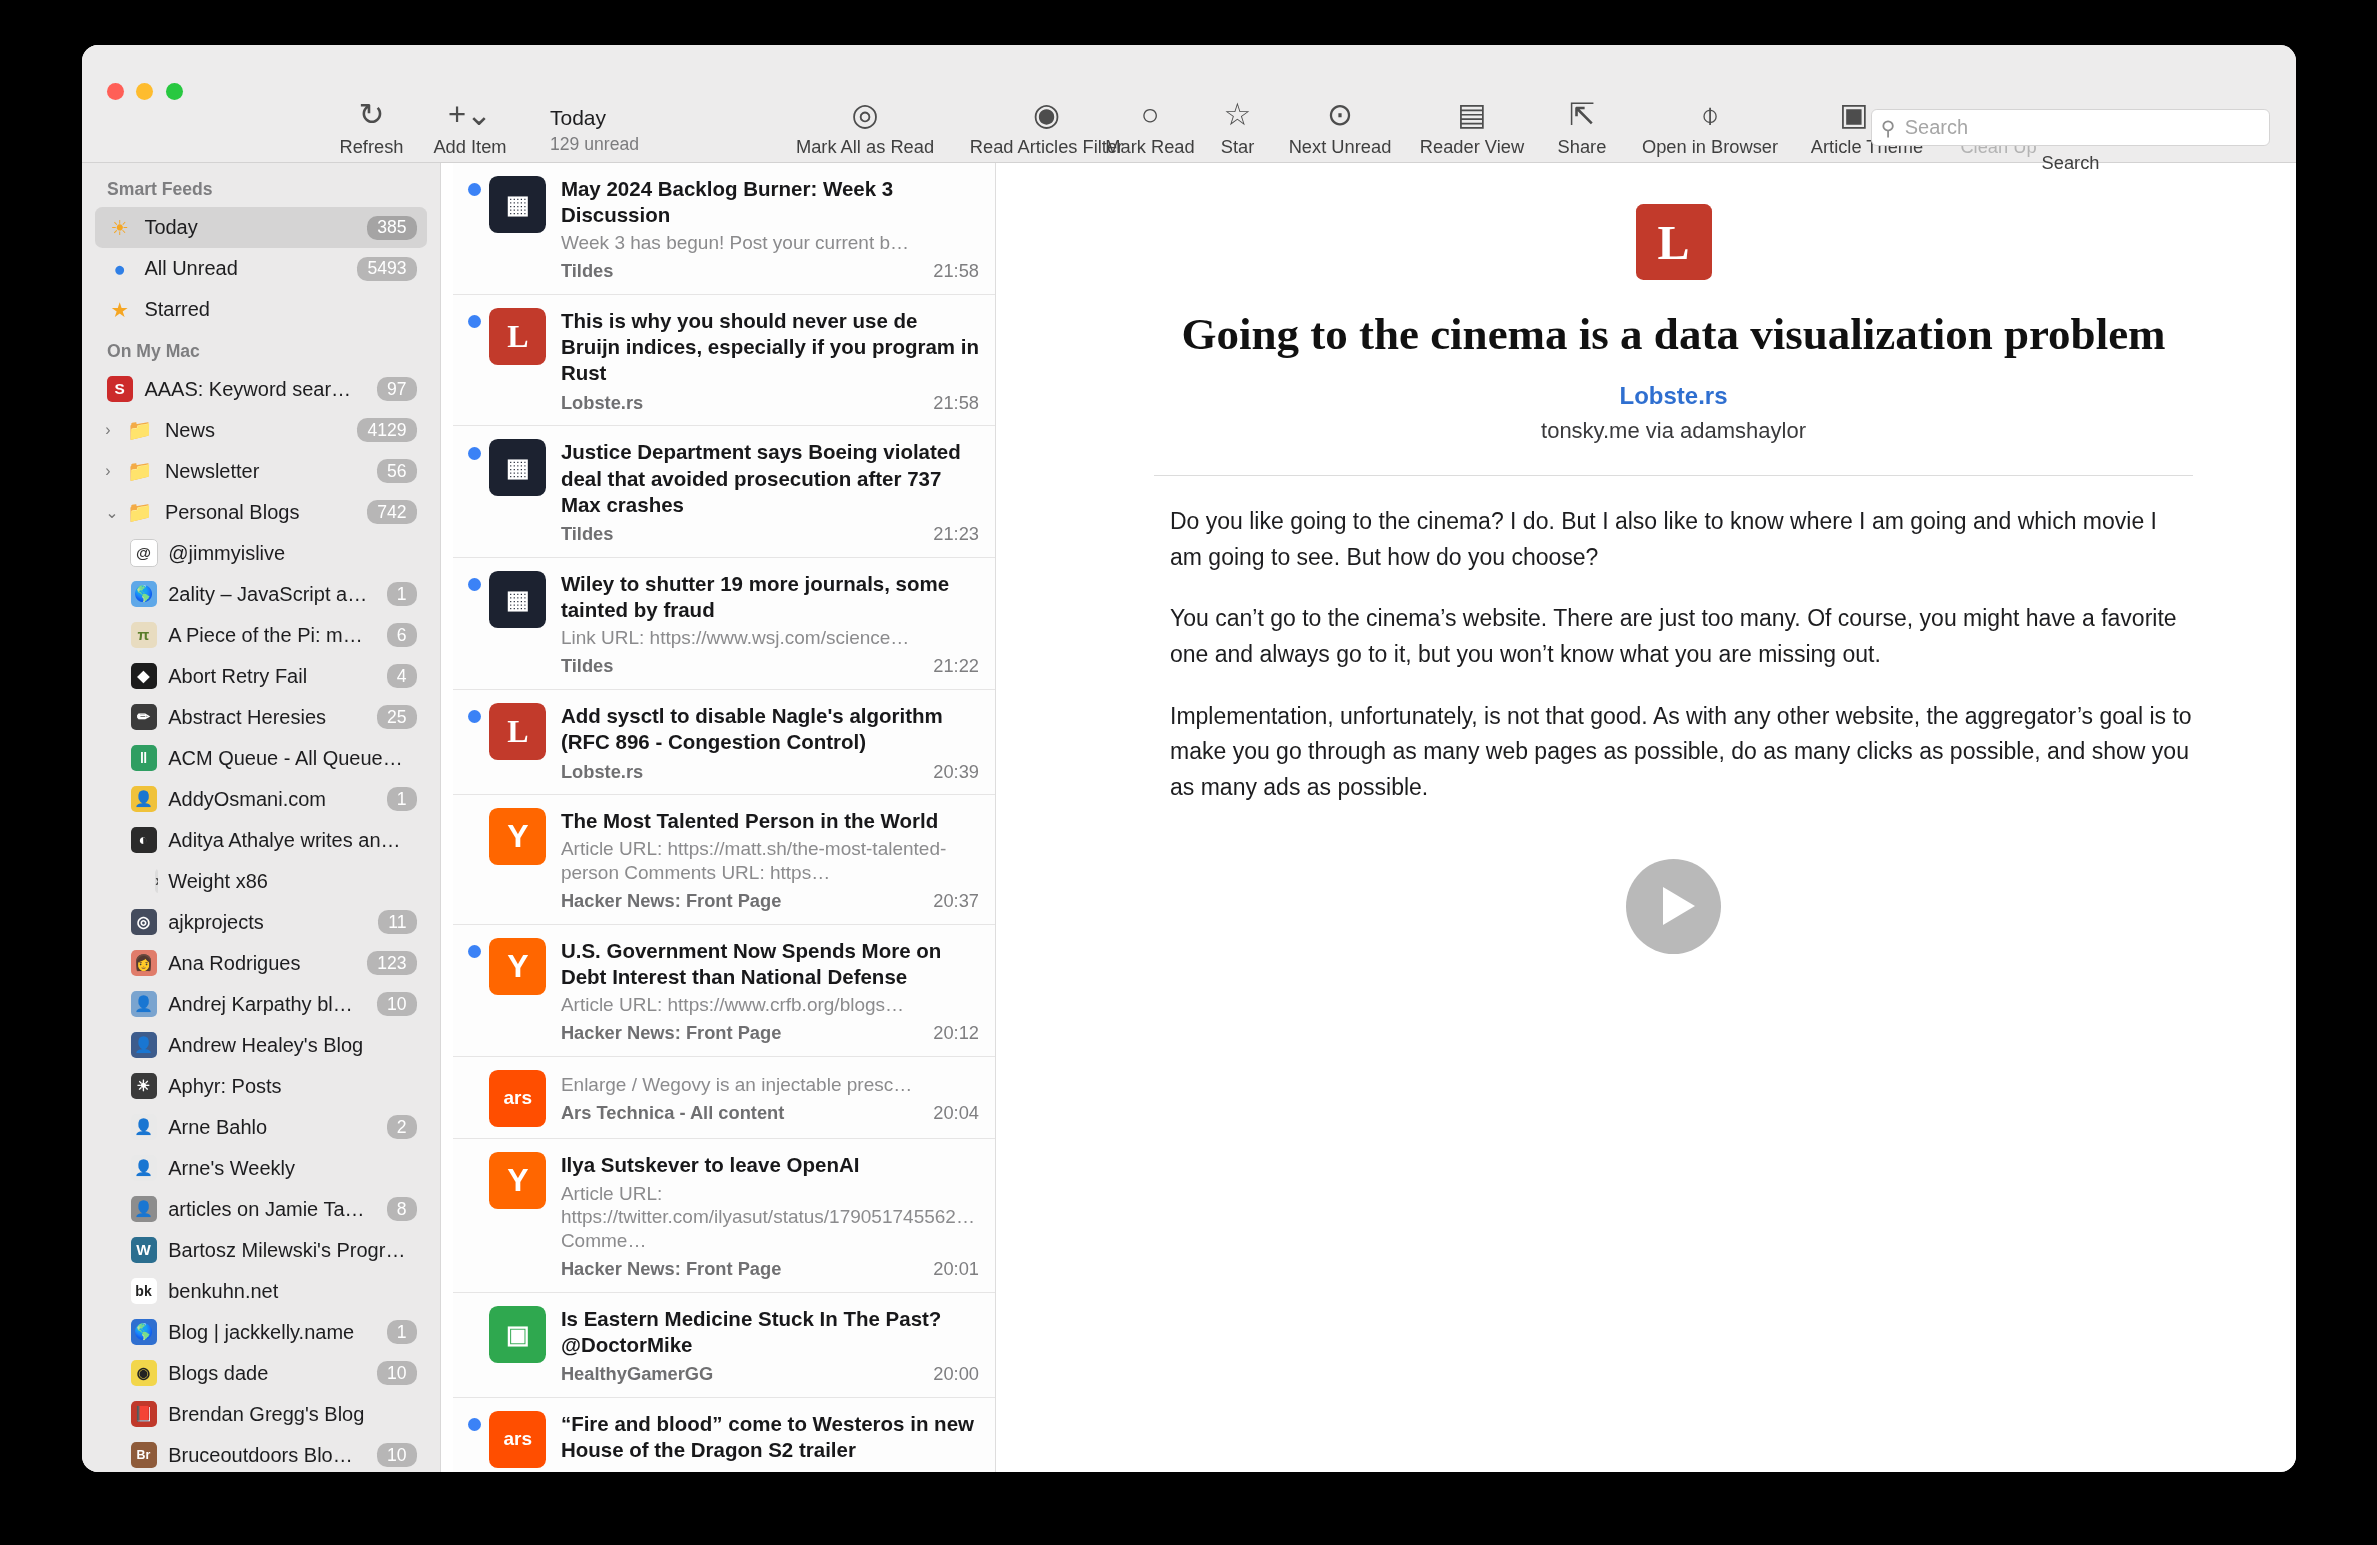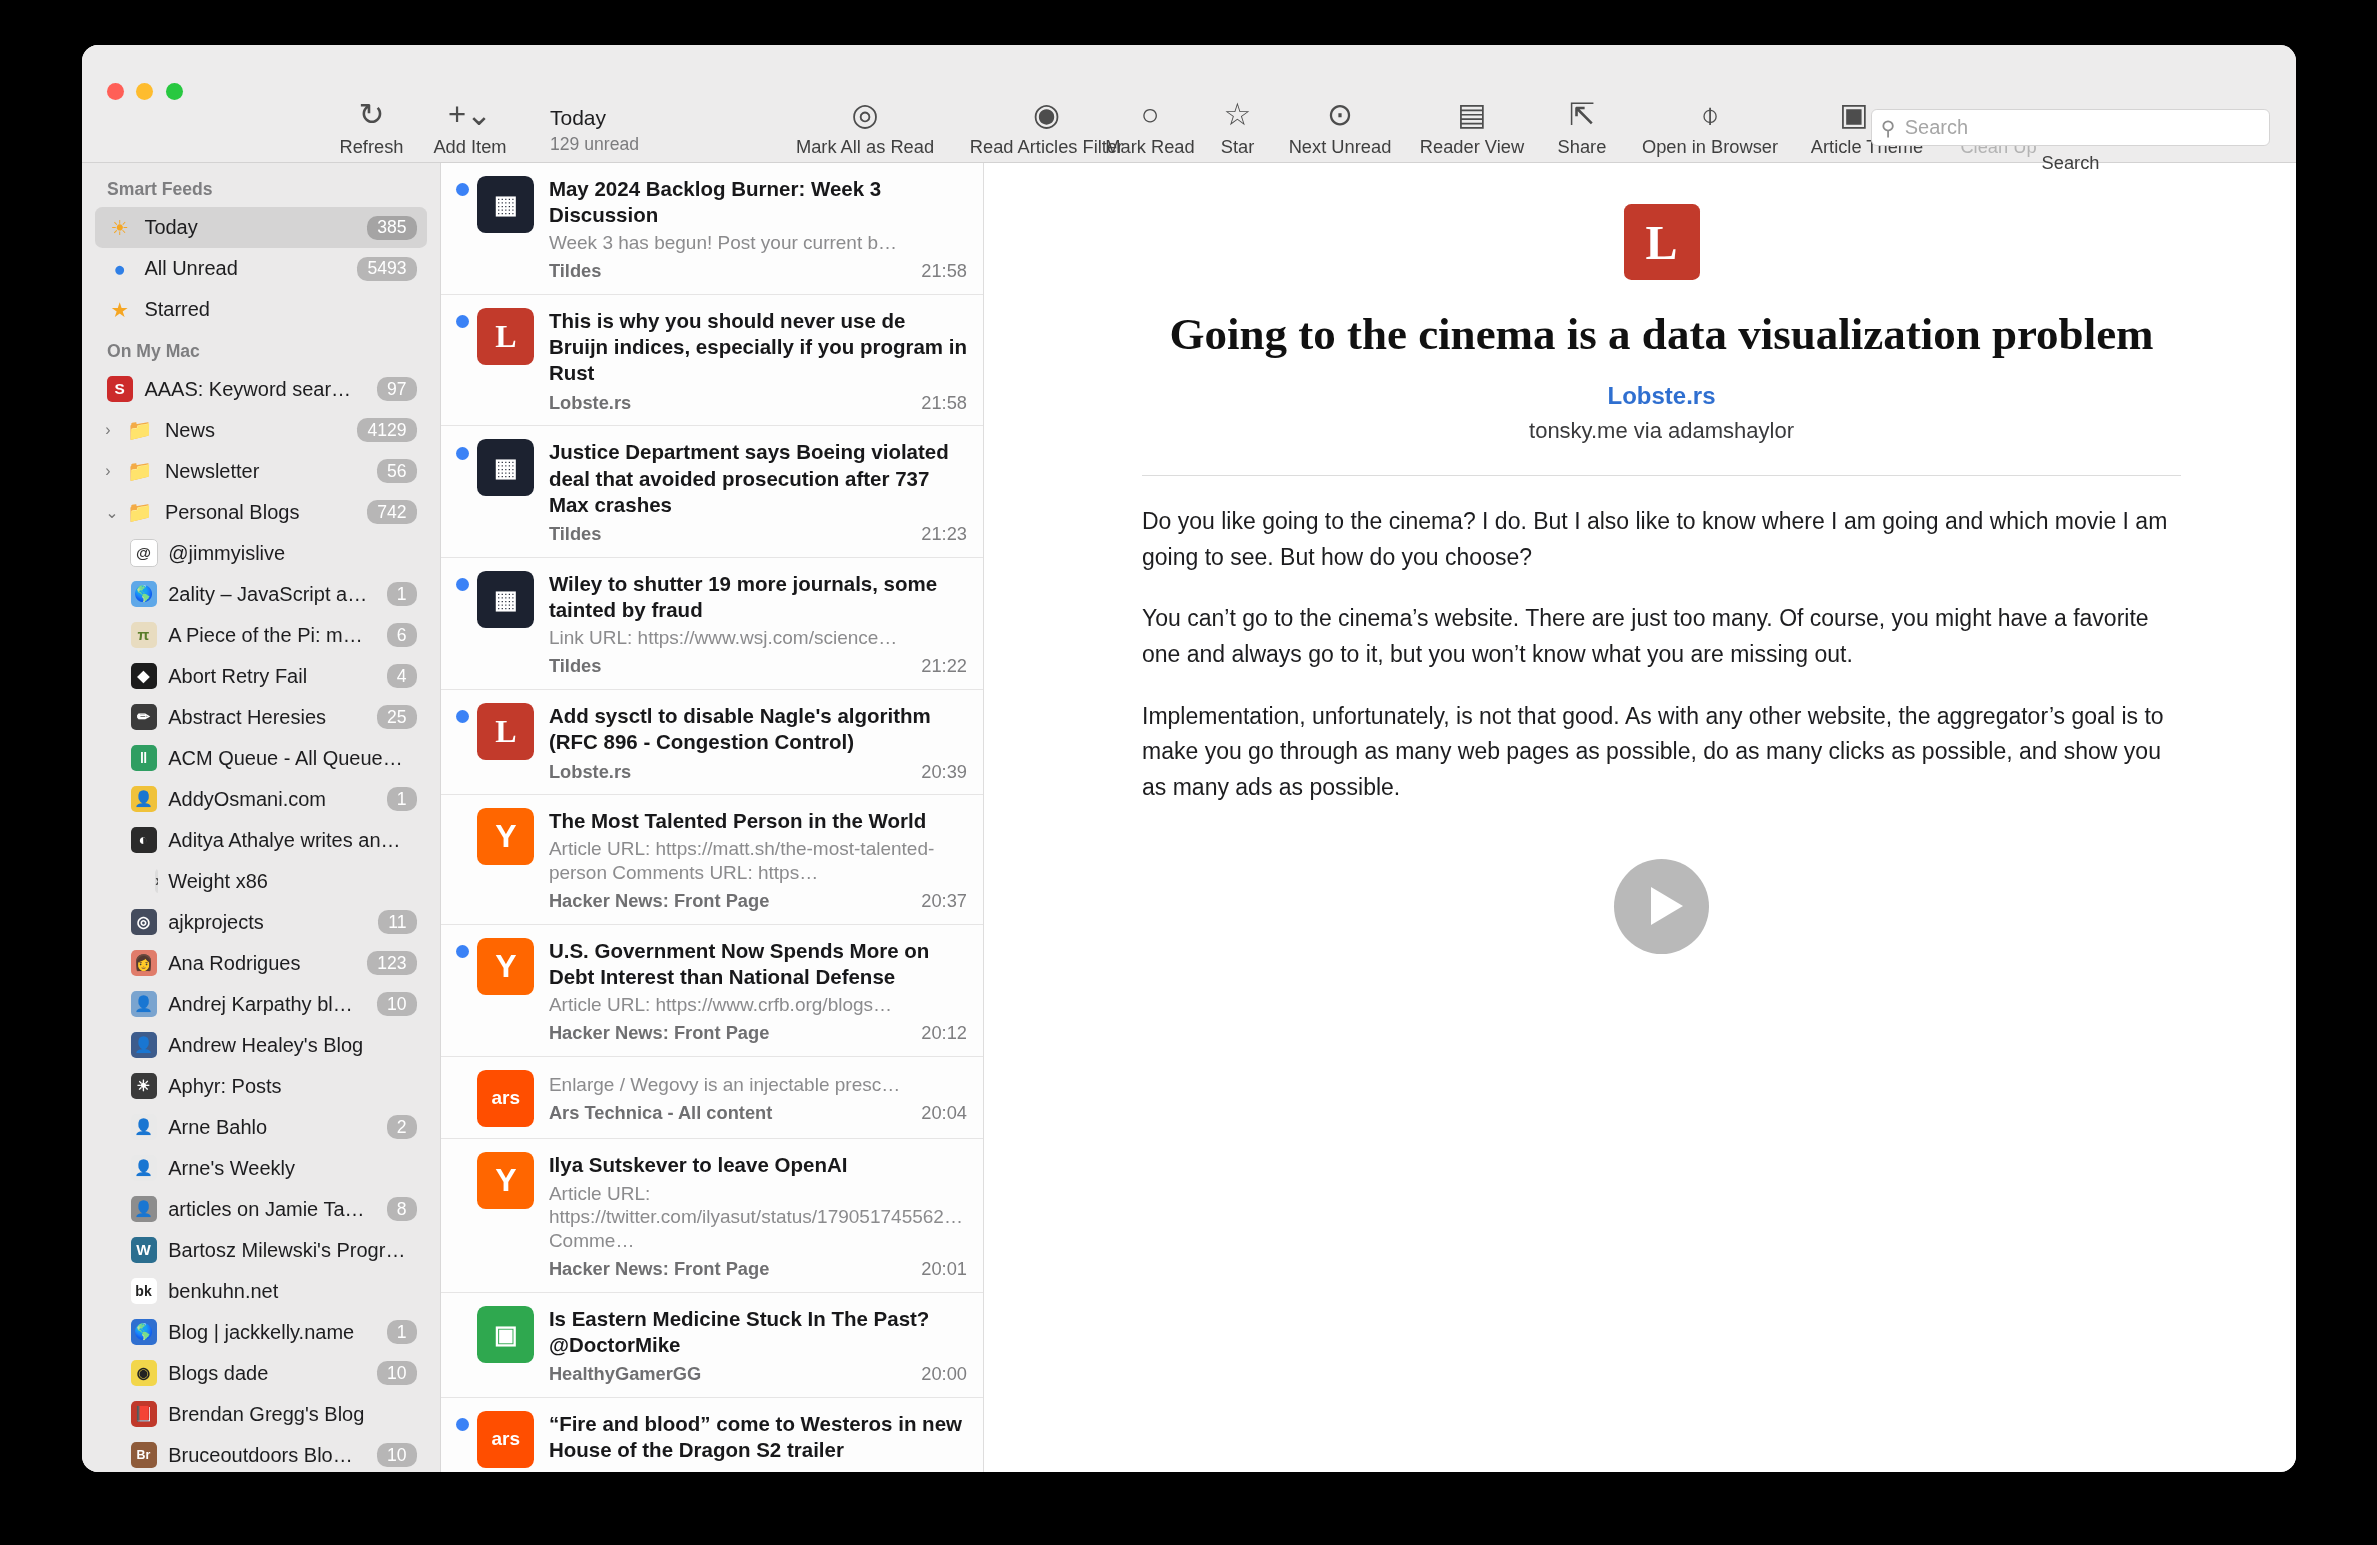--- a/index.html
+++ b/index.html
@@ -110,21 +110,21 @@
   .search-box input {
     border: none; outline: none; background: transparent;
     font-size: 20px; color: #333;
     font-family: "Liberation Sans", sans-serif;
     width: 100%;
   }
   .search-box input::placeholder { color: #a6a6a6; }
   .search-label { font-size: 18.3px; color: #3f3f3f; margin-top: 5.9px; }
 
   
-  .body { flex: 1 1 auto; display: flex; min-height: 0; }
+  .body { flex: 1 1 auto; display: flex; min-height: 0; gap: 12px; }
 
   
   .sidebar {
     width: 359px;
     background: #ebeaea;
     border-right: 0.7px solid #d9d8d8;
     overflow: hidden;
     padding-top: 5.9px;
     box-sizing: border-box;
     flex: 0 0 auto;
@@ -265,21 +265,21 @@
     text-align: center;
     color: #3a3a3c;
     font-size: 22px;
     margin-top: 8.8px;
   }
   .rule { height: 0.7px; background: #dcdcdc; margin: 31px 0 28px 0; }
   .para {
     font-size: 23px;
     line-height: 1.55;
     color: #1d1d1f;
-    margin: 0 0 26px 0;
+    margin: 0 0 26px 16px;
   }
   .play {
     width: 95px; height: 95px; border-radius: 50%;
     background: #b9b9b9;
     margin: 53px auto 0 auto;
     display: flex; align-items: center; justify-content: center;
   }
   .play .tri {
     width: 0; height: 0;
     border-left: 32px solid #ffffff;

